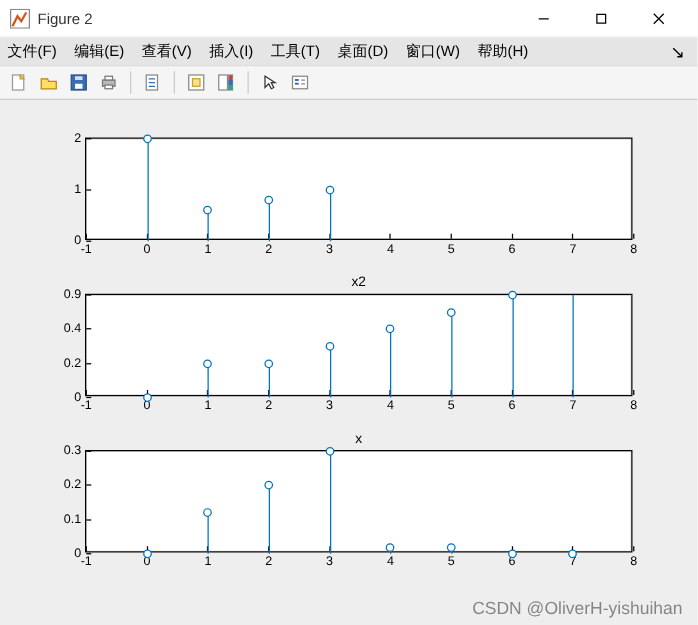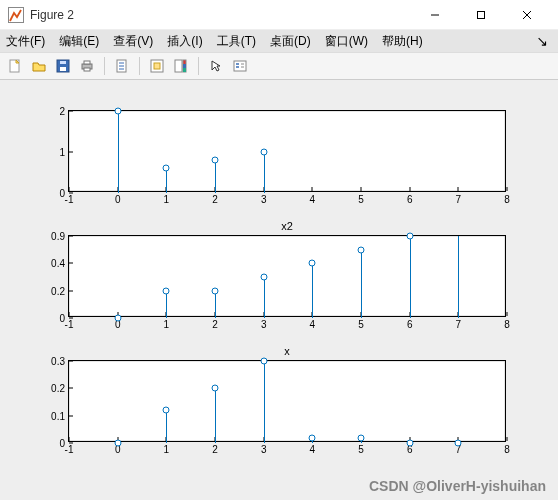--- a/index.html
+++ b/index.html
@@ -18,21 +18,21 @@
   .tbtn { width: 22px; height: 22px; display: flex; align-items: center; justify-content: center; border: 1px solid transparent; }
   .canvas-area { position: relative; width: 558px; height: 420px; background: #eee; }
   .axes { position: absolute; background: #fff; border: 1px solid #000; box-shadow: inset 0 0 0 0.5px rgba(0,0,0,0.2); }
   .axes .ax-title { position: absolute; top: -16px; left: 0; right: 0; text-align: center; font-size: 11px; color: #000; }
   .tick-label-y { position: absolute; right: 100%; margin-right: 4px; font-size: 10px; color: #000; transform: translateY(-50%); white-space: nowrap; }
   .tick-label-x { position: absolute; top: 100%; margin-top: 3px; font-size: 10px; color: #000; transform: translateX(-50%); white-space: nowrap; }
   .tick-mark-y { position: absolute; left: 0; width: 4px; height: 1px; background: #000; transform: translateY(-0.5px); }
   .tick-mark-x { position: absolute; bottom: 0; width: 1px; height: 4px; background: #000; transform: translateX(-0.5px); }
   .stem-line { position: absolute; width: 1px; background: #0072BD; }
   .stem-marker { position: absolute; width: 7px; height: 7px; border: 1px solid #0072BD; border-radius: 50%; transform: translate(-50%, -50%); background: #fff; }
-  .watermark { position: absolute; right: 12px; bottom: 6px; font-size: 14px; color: rgba(0,0,0,0.45); font-family: Tahoma, sans-serif; pointer-events: none; font-weight: bold; }
+  .watermark { position: absolute; right: 12px; bottom: 6px; font-size: 14px; color: rgba(0,0,0,0.45); font-family: Tahoma, sans-serif; pointer-events: none; }
 </style>
 </head>
 <body>
 
 <div class="titlebar">
   <span class="icon">
     <svg viewBox="0 0 16 16" width="16" height="16">
       <rect x="0" y="0" width="16" height="16" fill="#fff"></rect>
       <path d="M2 14 L6 6 L9 10 L13 3" stroke="#d95319" stroke-width="1.8" fill="none"></path>
       <rect x="0.5" y="0.5" width="15" height="15" fill="none" stroke="#888"></rect>

